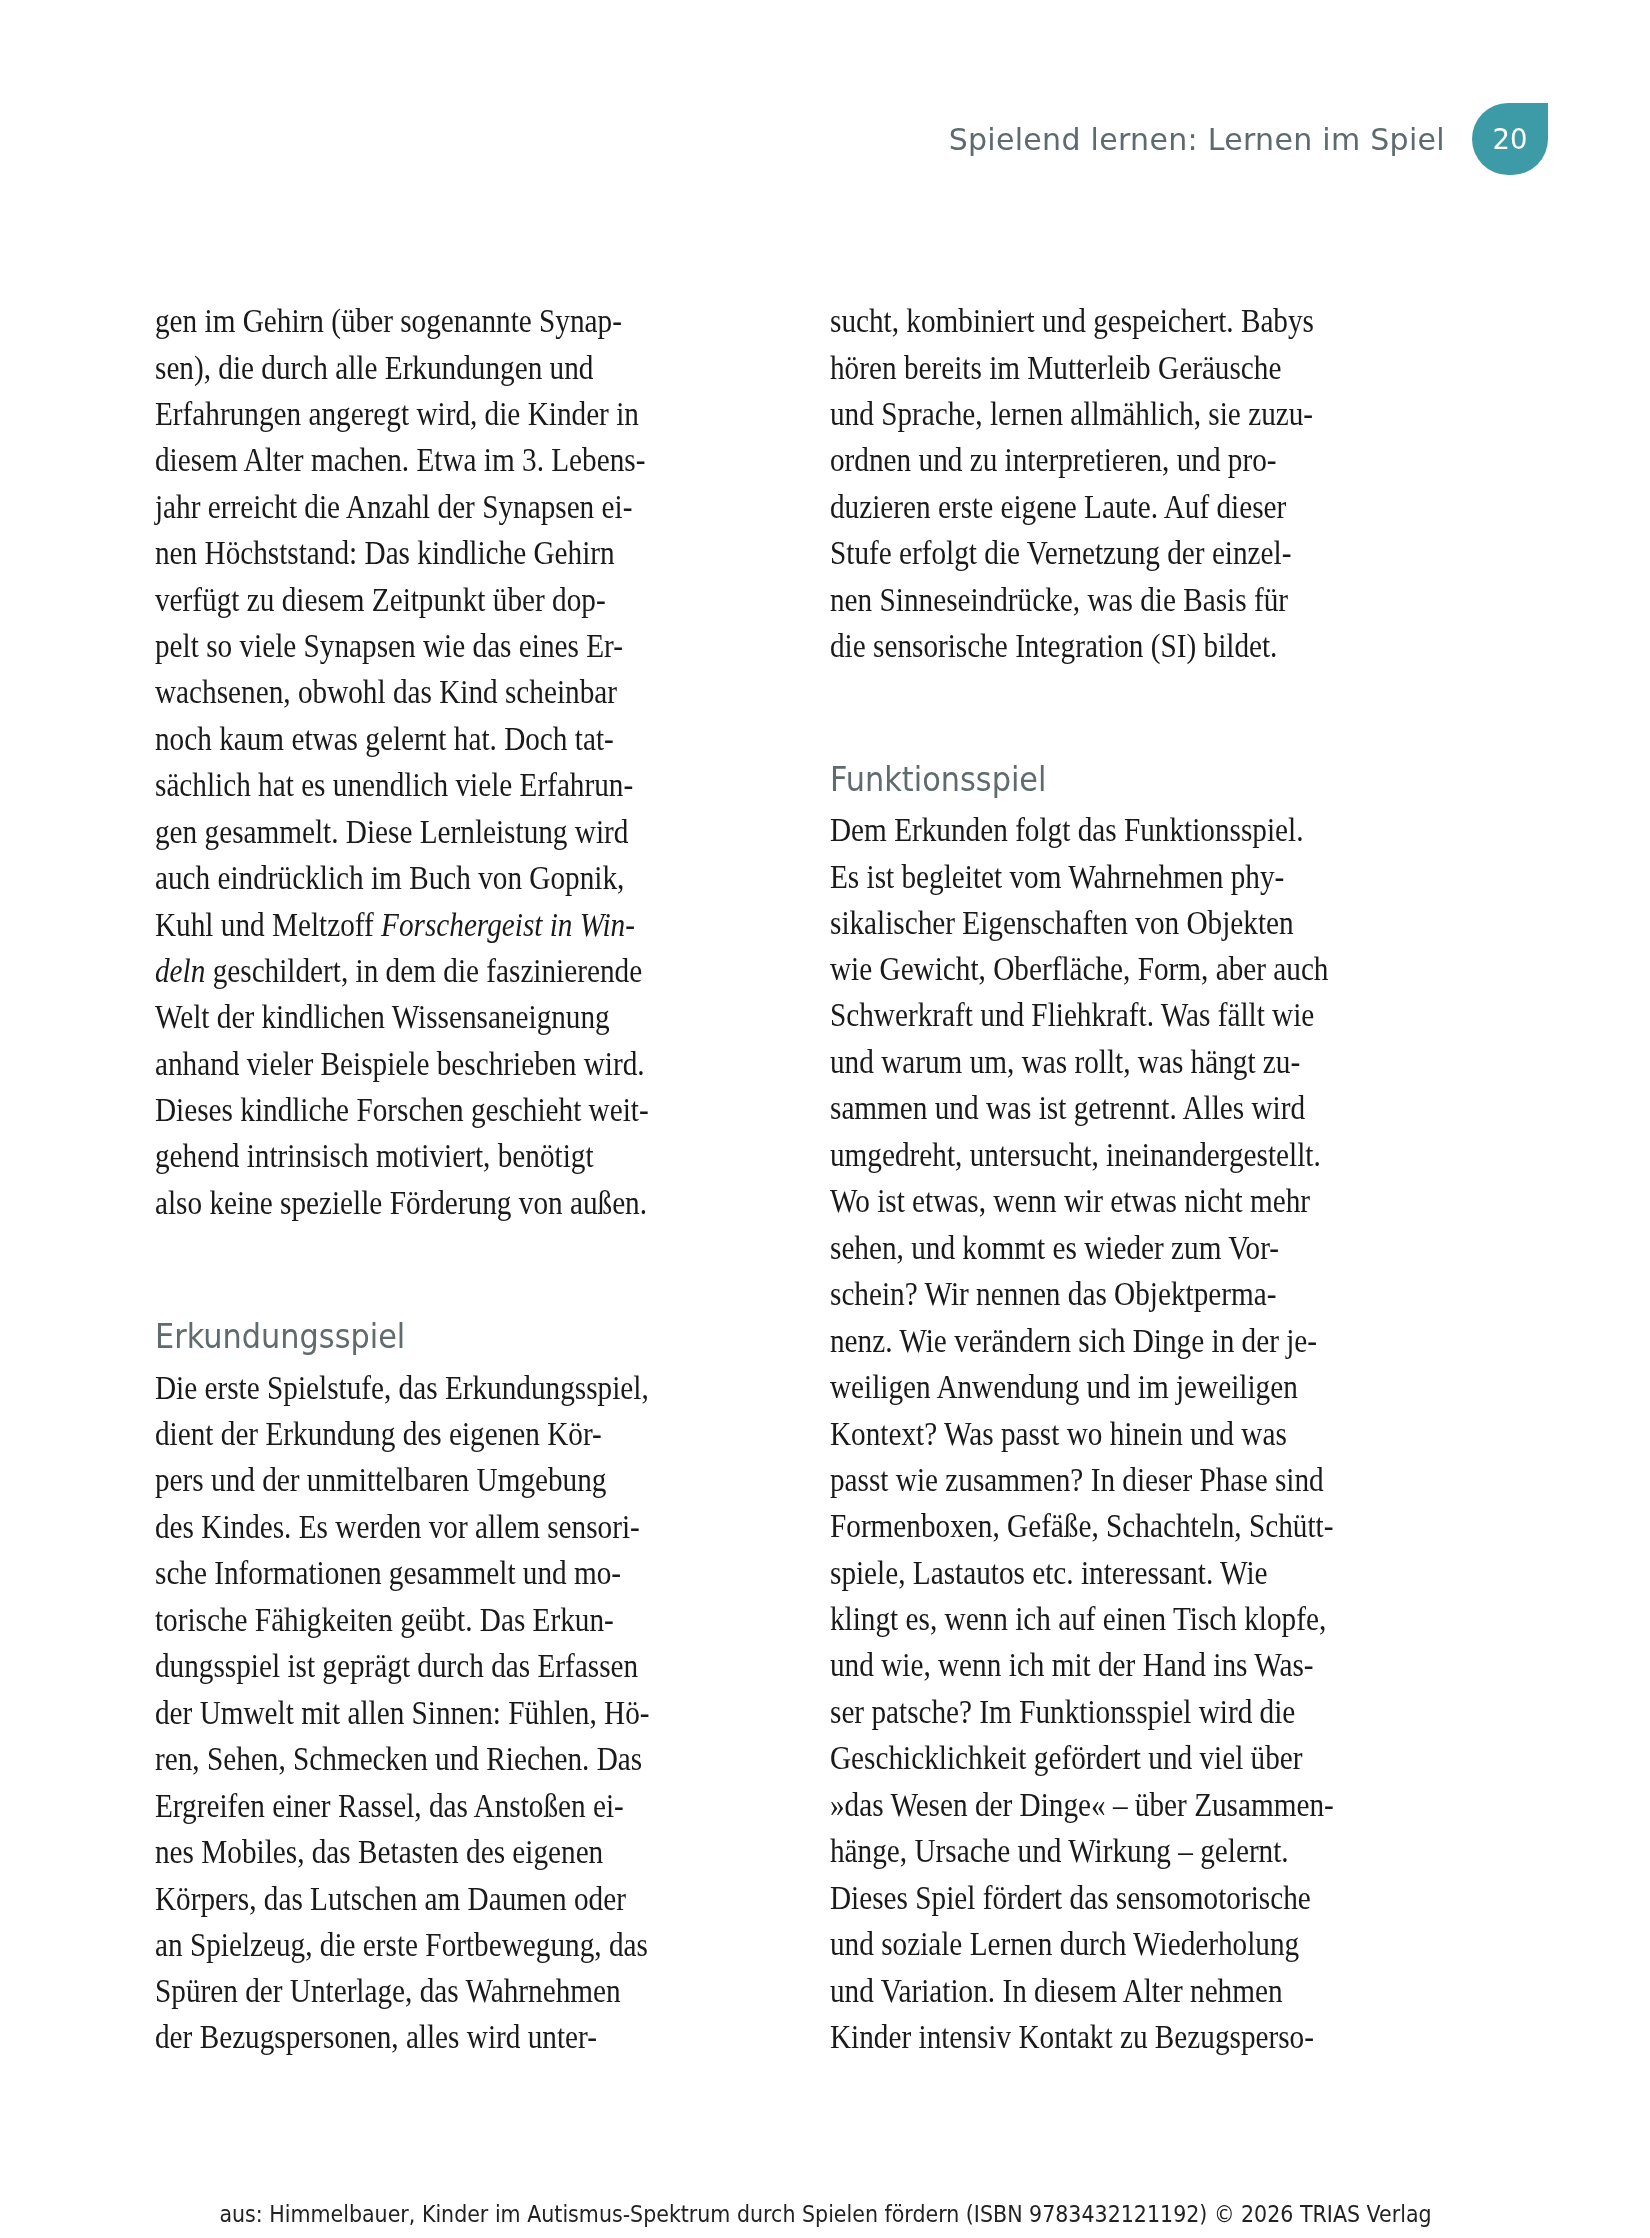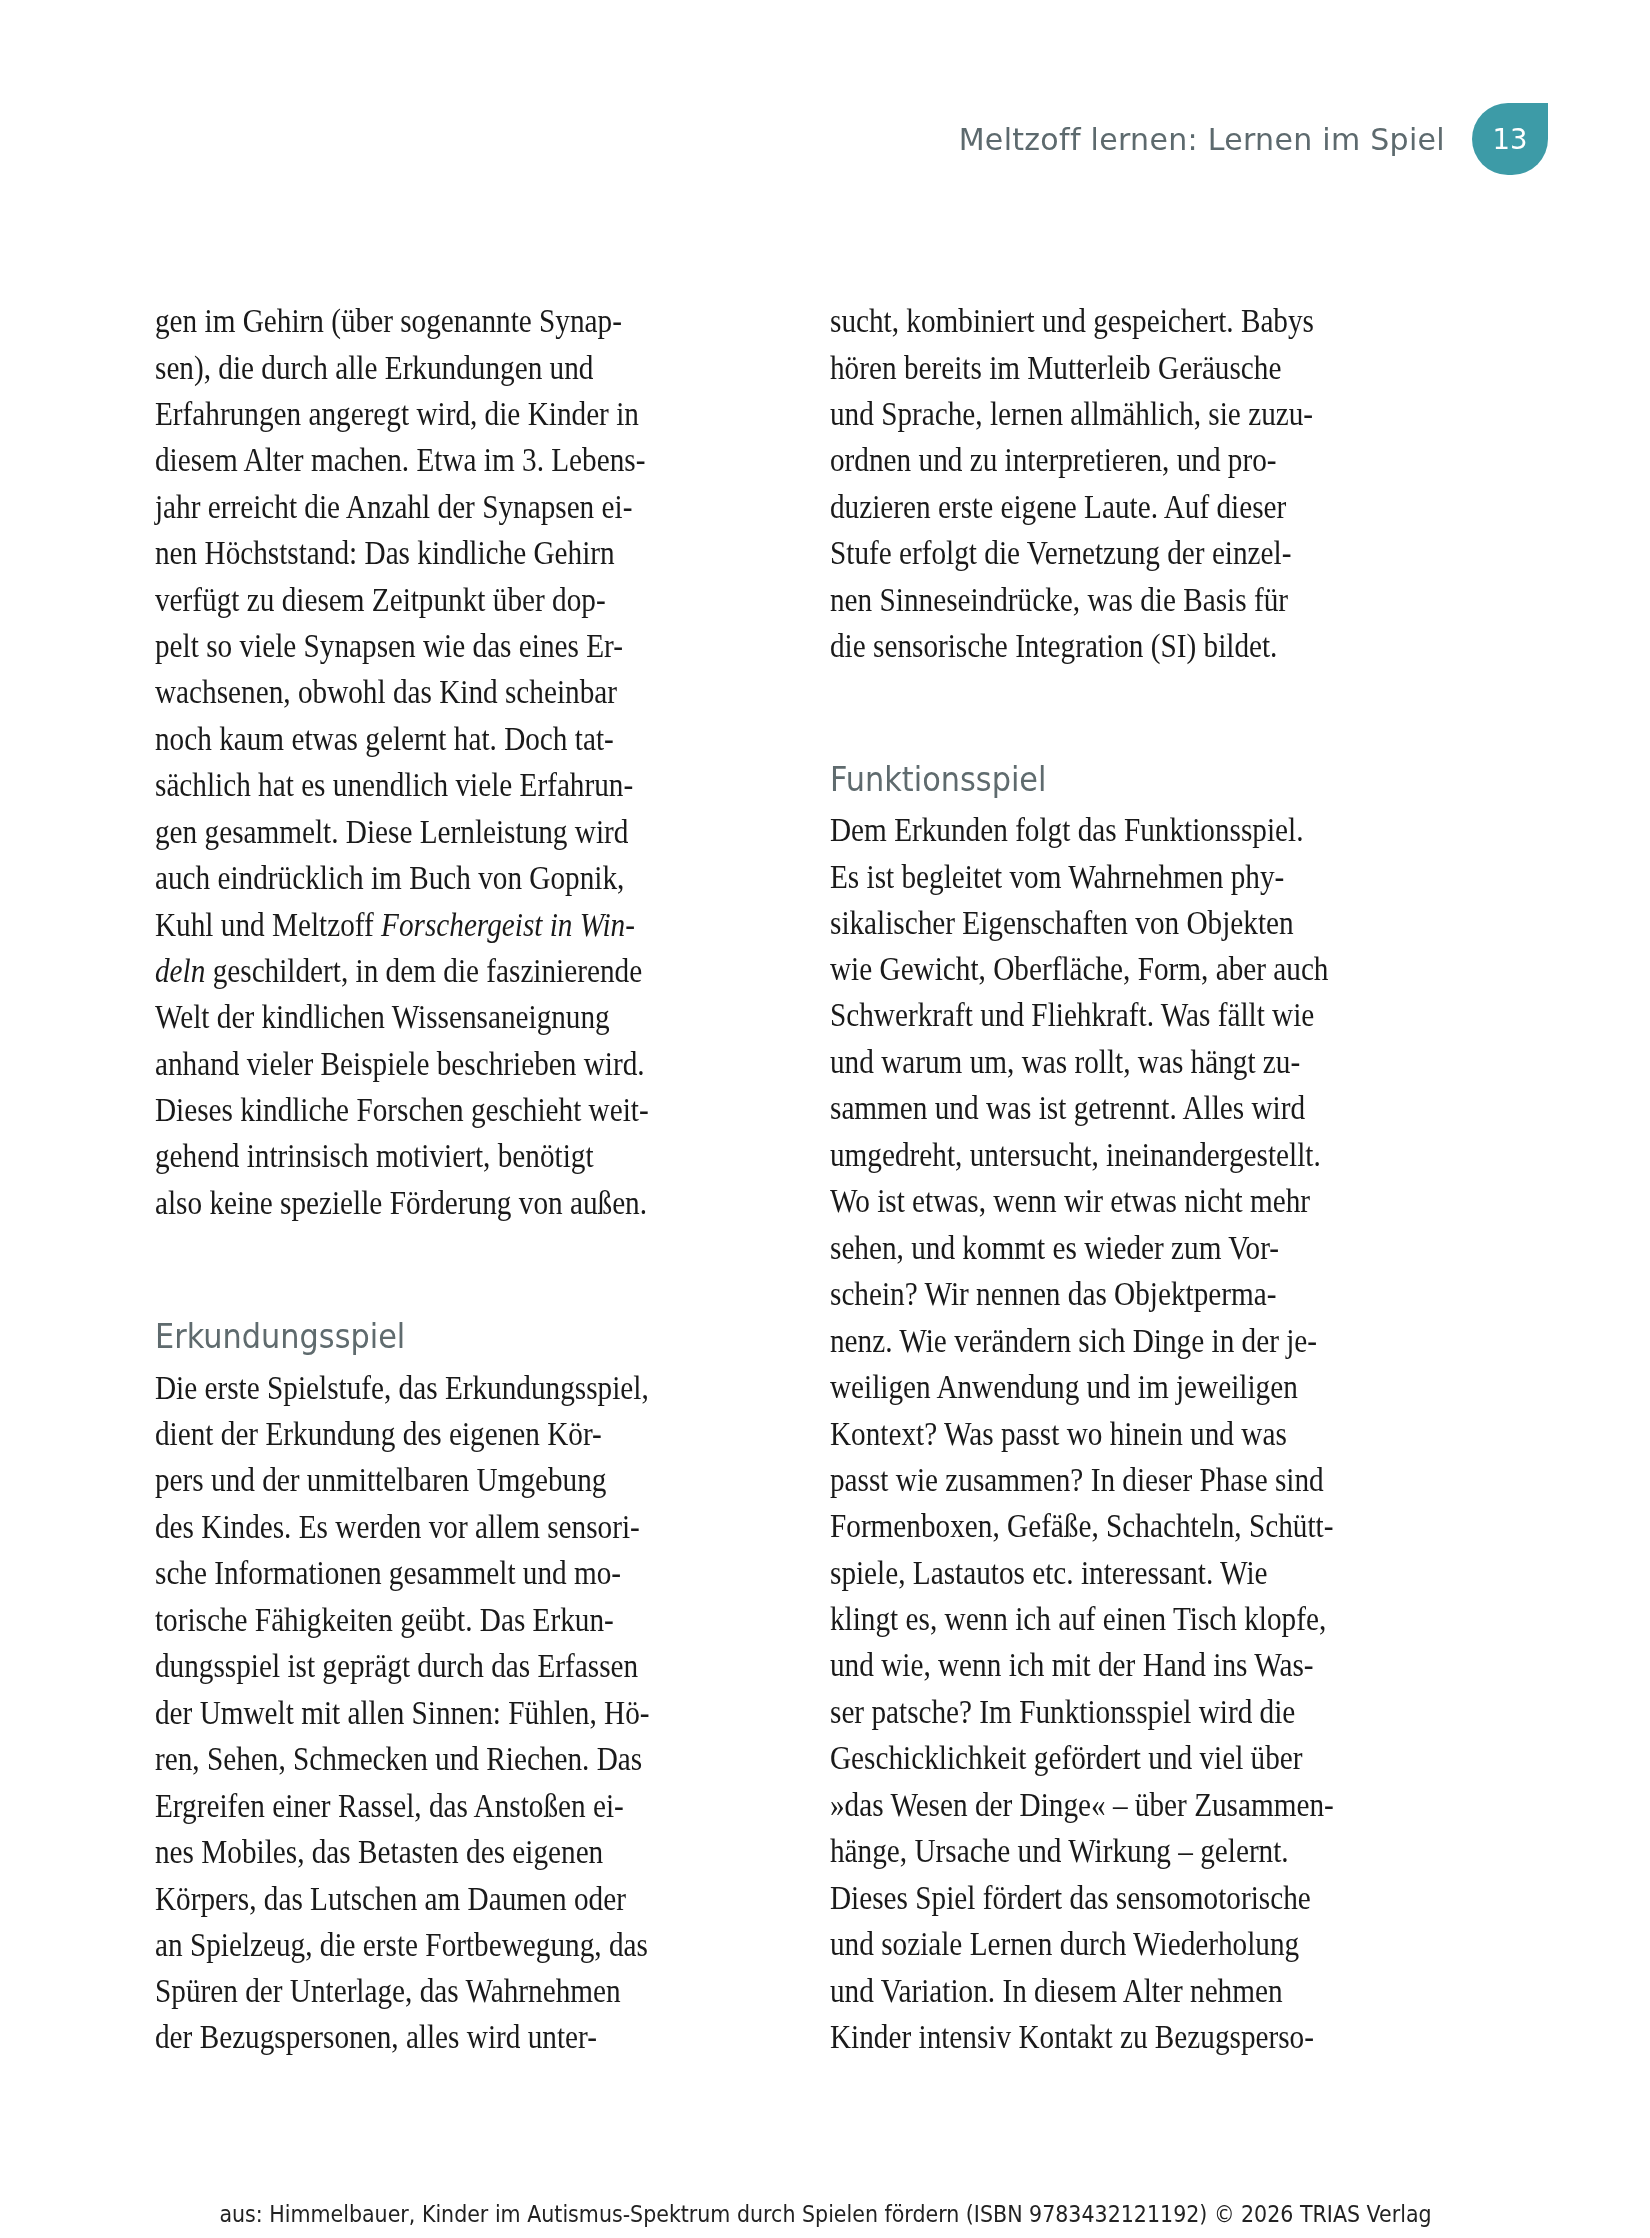--- a/index.html
+++ b/index.html
@@ -38,23 +38,23 @@
   .footer {
     position: absolute; left: 0; right: 0; top: 2194px; text-align: center;
     font-family: "DejaVu Sans", sans-serif; font-size: 23.4px; color: #222222;
     line-height: 41px; white-space: nowrap;
     transform: scaleX(0.88); transform-origin: center center;
   }
 </style>
 </head>
 <body>
 
-<div class="running-head">Meltzoff lernen: Lernen im Spiel</div>
+<div class="running-head">Spielend lernen: Lernen im Spiel</div>
 <div class="page-badge">
-  <span>13</span>
+  <span>20</span>
 </div>
 
 <div class="column col-left" style="top:0;">
   <div class="line" style="top:298px">gen im Gehirn (über sogenannte Synap-</div>
   <div class="line" style="top:345px">sen), die durch alle Erkundungen und</div>
   <div class="line" style="top:391px">Erfahrungen angeregt wird, die Kinder in</div>
   <div class="line" style="top:437px">diesem Alter machen. Etwa im 3. Lebens-</div>
   <div class="line" style="top:484px">jahr erreicht die Anzahl der Synapsen ei-</div>
   <div class="line" style="top:530px">nen Höchststand: Das kindliche Gehirn</div>
   <div class="line" style="top:577px">verfügt zu diesem Zeitpunkt über dop-</div>

